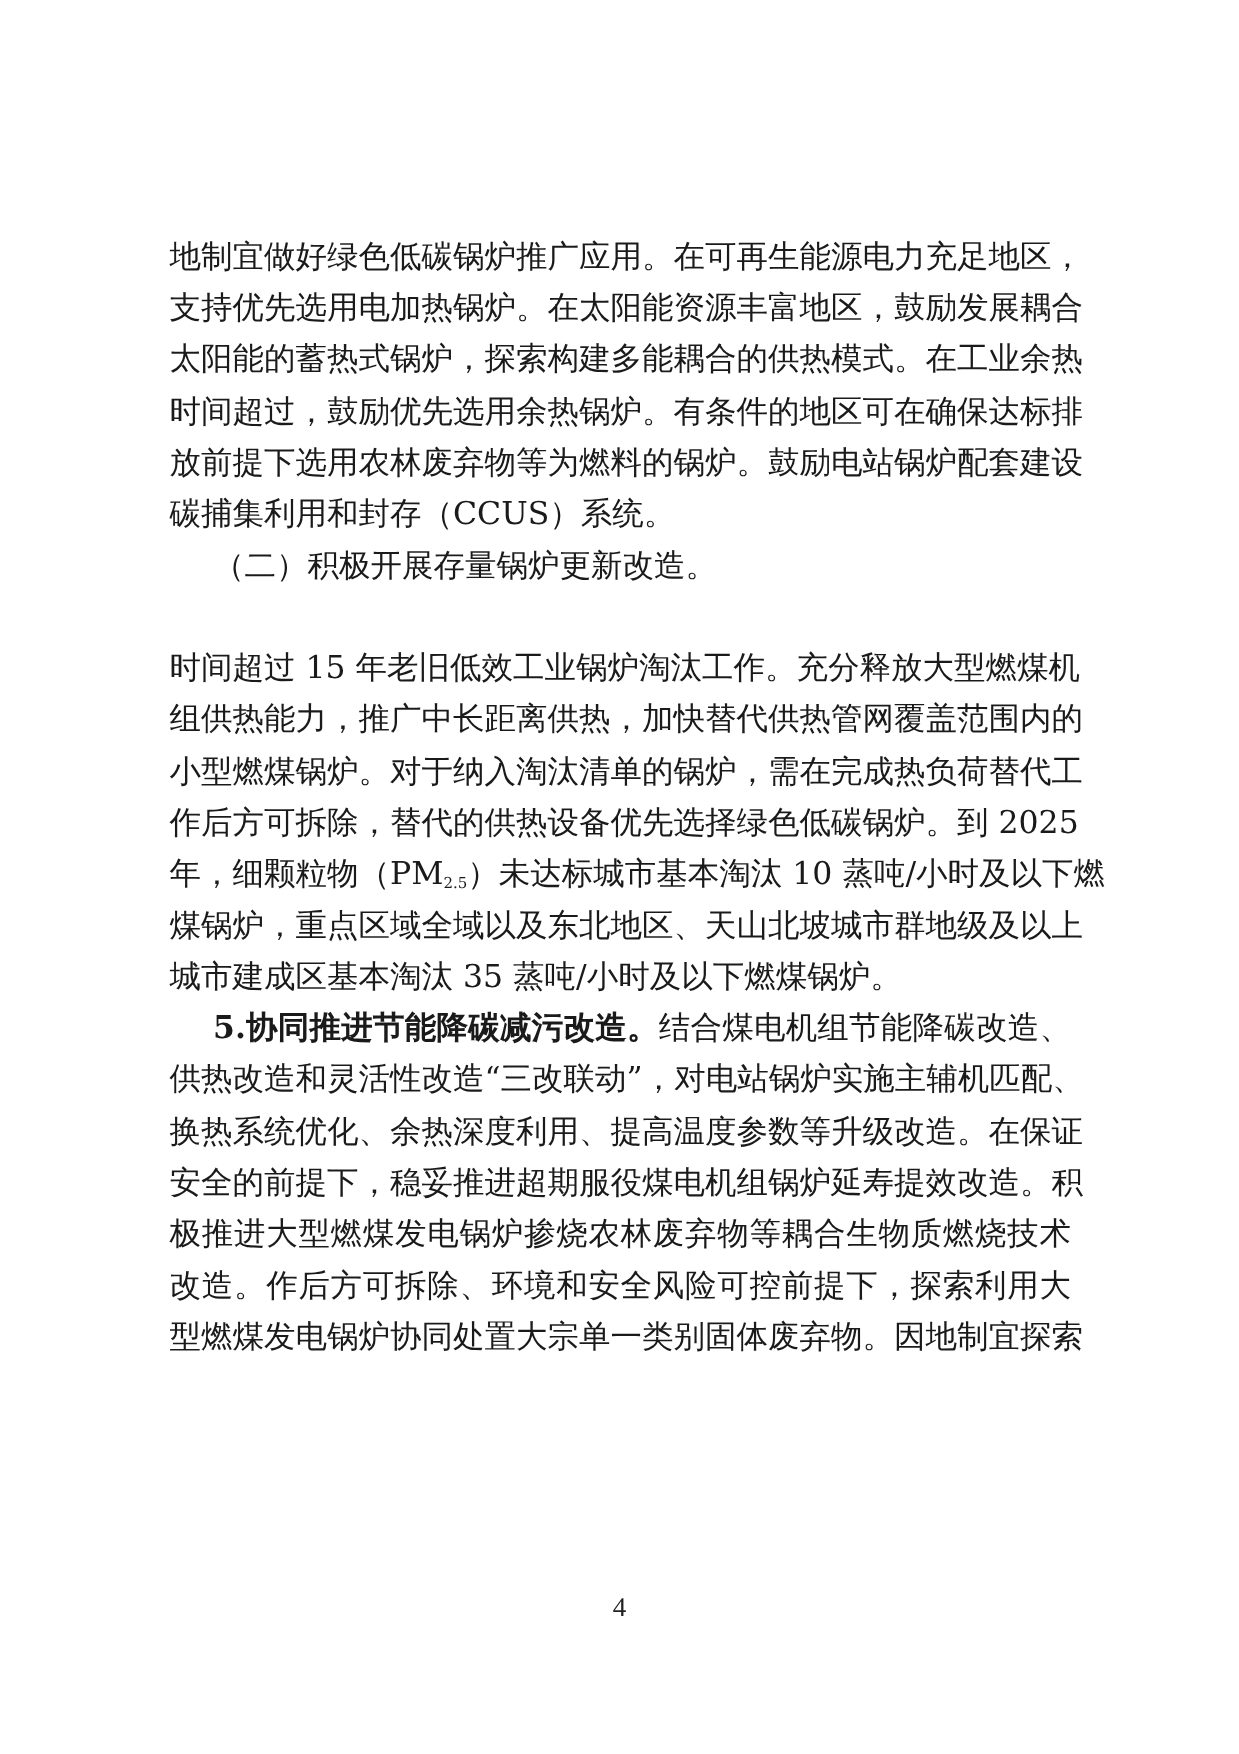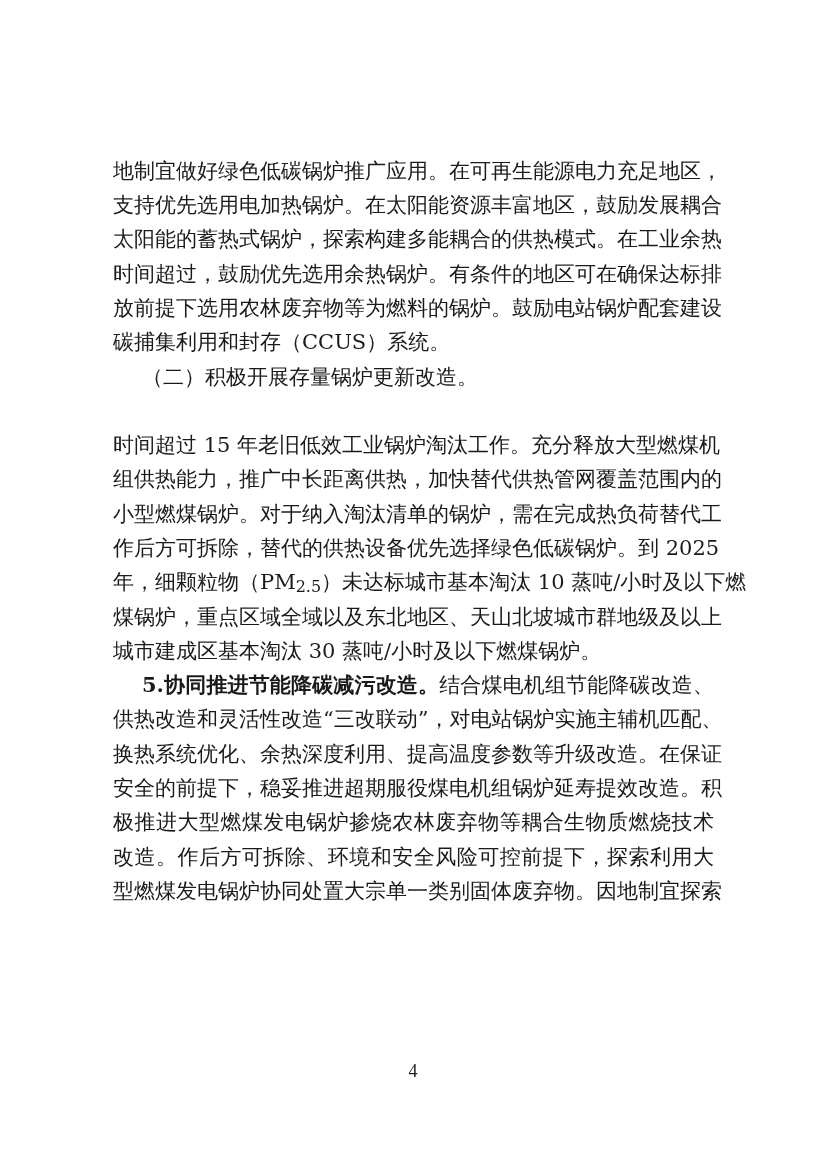--- a/index.html
+++ b/index.html
@@ -17,21 +17,21 @@
     line-height: 30px;
     color: #1a1a1a;
     white-space: nowrap;
     text-align: justify;
     text-align-last: justify;
     letter-spacing: 0px;
   }
   .line.last { text-align-last: left; }
   .line.indent { left: 142px; width: 572px; }
   .bold { font-weight: bold; }
-  .sub { font-size: 16px; vertical-align: -3px; line-height: 0; }
+  .sub { font-size: 10px; vertical-align: -3px; line-height: 0; }
   .pageno {
     position: absolute; left: 400px; top: 1053px; width: 26px; text-align: center;
     font-family: "Liberation Serif", serif; font-size: 18px; color: #222;
   }
 </style>
 </head>
 <body>
 
 <div class="page">
 
@@ -43,21 +43,21 @@
   <div class="line last" style="top:319px">碳捕集利用和封存（CCUS）系统。</div>
 
   <div class="line indent last" style="top:354px">（二）积极开展存量锅炉更新改造。</div>
 
   <div class="line" style="top:422px">时间超过 15 年老旧低效工业锅炉淘汰工作。充分释放大型燃煤机</div>
   <div class="line" style="top:456px">组供热能力，推广中长距离供热，加快替代供热管网覆盖范围内的</div>
   <div class="line" style="top:491px">小型燃煤锅炉。对于纳入淘汰清单的锅炉，需在完成热负荷替代工</div>
   <div class="line" style="top:525px">作后方可拆除，替代的供热设备优先选择绿色低碳锅炉。到 2025</div>
   <div class="line" style="top:559px"><span>年，细颗粒物（PM</span><span class="sub">2.5</span><span>）未达标城市基本淘汰 10 蒸吨/小时及以下燃</span></div>
   <div class="line" style="top:594px">煤锅炉，重点区域全域以及东北地区、天山北坡城市群地级及以上</div>
-  <div class="line last" style="top:628px">城市建成区基本淘汰 30 蒸吨/小时及以下燃煤锅炉。</div>
+  <div class="line last" style="top:628px">城市建成区基本淘汰 35 蒸吨/小时及以下燃煤锅炉。</div>
 
   <div class="line indent" style="top:662px"><span class="bold">5.协同推进节能降碳减污改造。</span><span>结合煤电机组节能降碳改造、</span></div>
   <div class="line" style="top:696px">供热改造和灵活性改造“三改联动”，对电站锅炉实施主辅机匹配、</div>
   <div class="line" style="top:731px">换热系统优化、余热深度利用、提高温度参数等升级改造。在保证</div>
   <div class="line" style="top:765px">安全的前提下，稳妥推进超期服役煤电机组锅炉延寿提效改造。积</div>
   <div class="line" style="top:799px">极推进大型燃煤发电锅炉掺烧农林废弃物等耦合生物质燃烧技术</div>
   <div class="line" style="top:834px">改造。作后方可拆除、环境和安全风险可控前提下，探索利用大</div>
   <div class="line" style="top:868px">型燃煤发电锅炉协同处置大宗单一类别固体废弃物。因地制宜探索</div>
 
   <div class="pageno">4</div>

